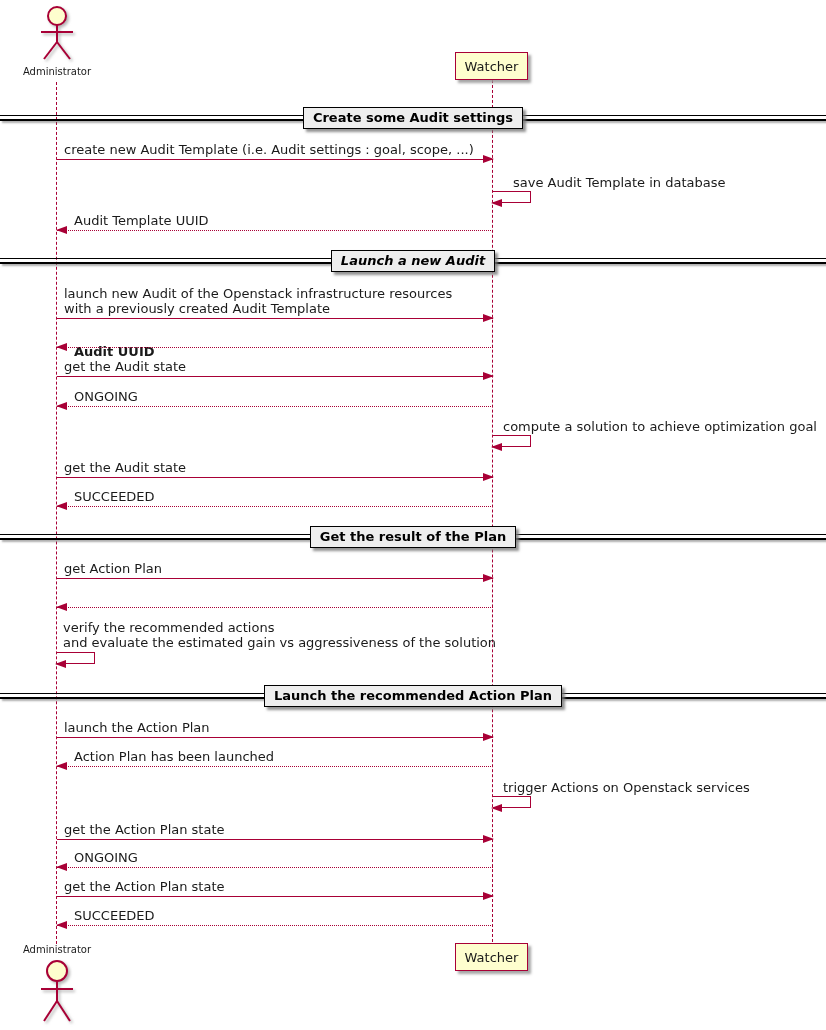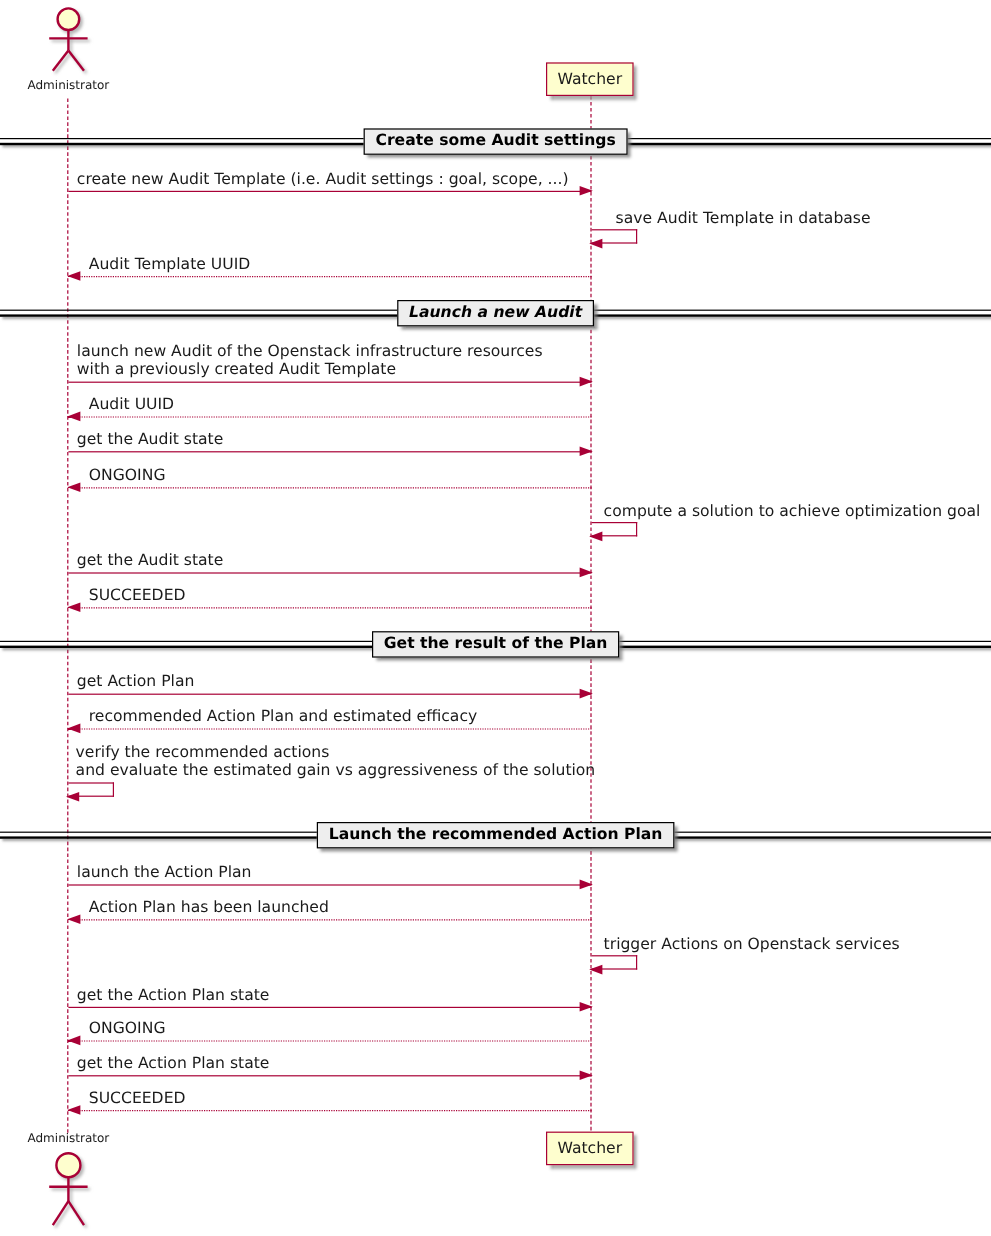--- a/index.html
+++ b/index.html
@@ -102,21 +102,21 @@
     <div class="divider-lines"></div>
     <div class="divider-box">Launch a new Audit</div>
   </div>
 
   <div class="msg-label" style="left:64px;top:286px;">launch new Audit of the Openstack infrastructure resources
 with a previously created Audit Template</div>
   <div class="arrow solid" style="top:318px;">
       <i class="head right"></i>
     </div>
 
-  <div class="msg-label" style="left:74px;top:330px;">Audit UUID</div>
+  <div class="msg-label" style="left:74px;top:344px;font-weight:bold;">Audit UUID</div>
   <div class="arrow dotted" style="top:347px;">
       <i class="head left"></i>
     </div>
 
   <div class="msg-label" style="left:64px;top:359px;">get the Audit state</div>
   <div class="arrow solid" style="top:376px;">
       <i class="head right"></i>
     </div>
 
   <div class="msg-label" style="left:74px;top:389px;">ONGOING</div>
@@ -142,21 +142,20 @@
   <div class="divider" style="top:525px;">
     <div class="divider-lines"></div>
     <div class="divider-box">Get the result of the Plan</div>
   </div>
 
   <div class="msg-label" style="left:64px;top:561px;">get Action Plan</div>
   <div class="arrow solid" style="top:578px;">
       <i class="head right"></i>
     </div>
 
-  <div class="msg-label" style="left:74px;top:590px;">recommended Action Plan and estimated efficacy</div>
   <div class="arrow dotted" style="top:607px;">
       <i class="head left"></i>
     </div>
 
   <div class="msg-label" style="left:63px;top:620px;">verify the recommended actions
 and evaluate the estimated gain vs aggressiveness of the solution</div>
   <div class="self-loop" style="left:57px;top:652px;">
       <i class="shead"></i>
     </div>
 

